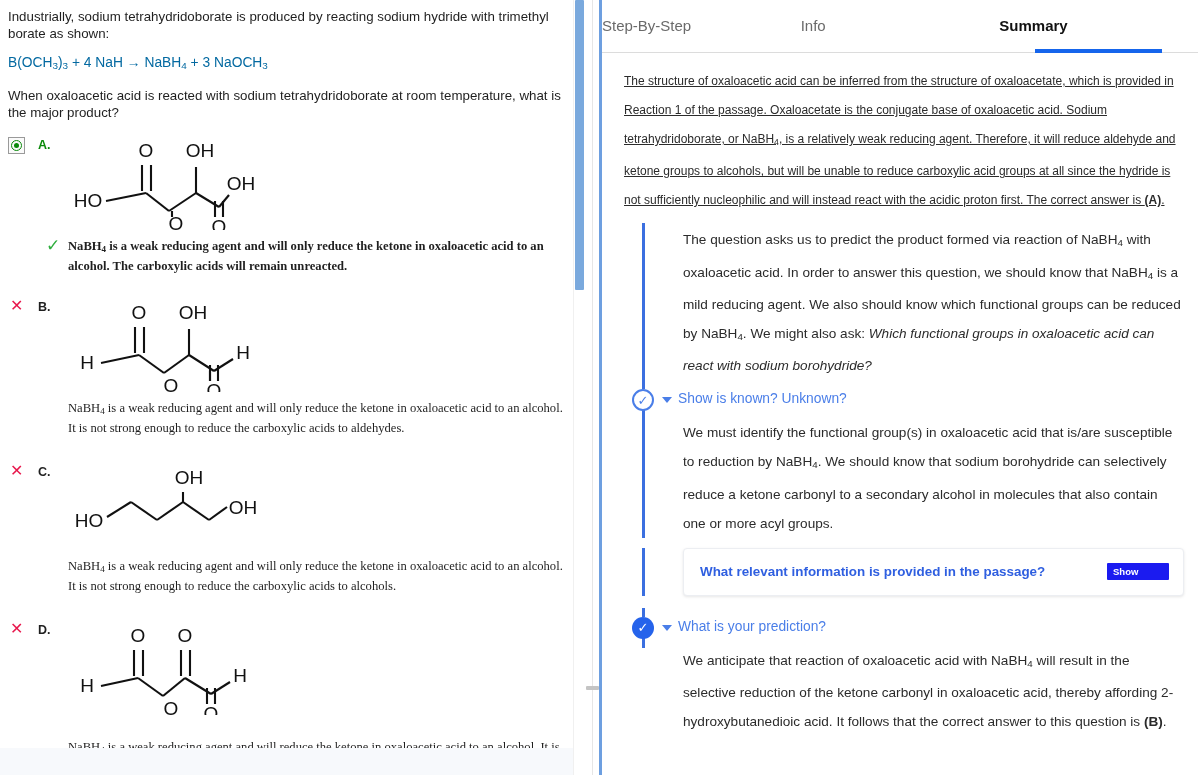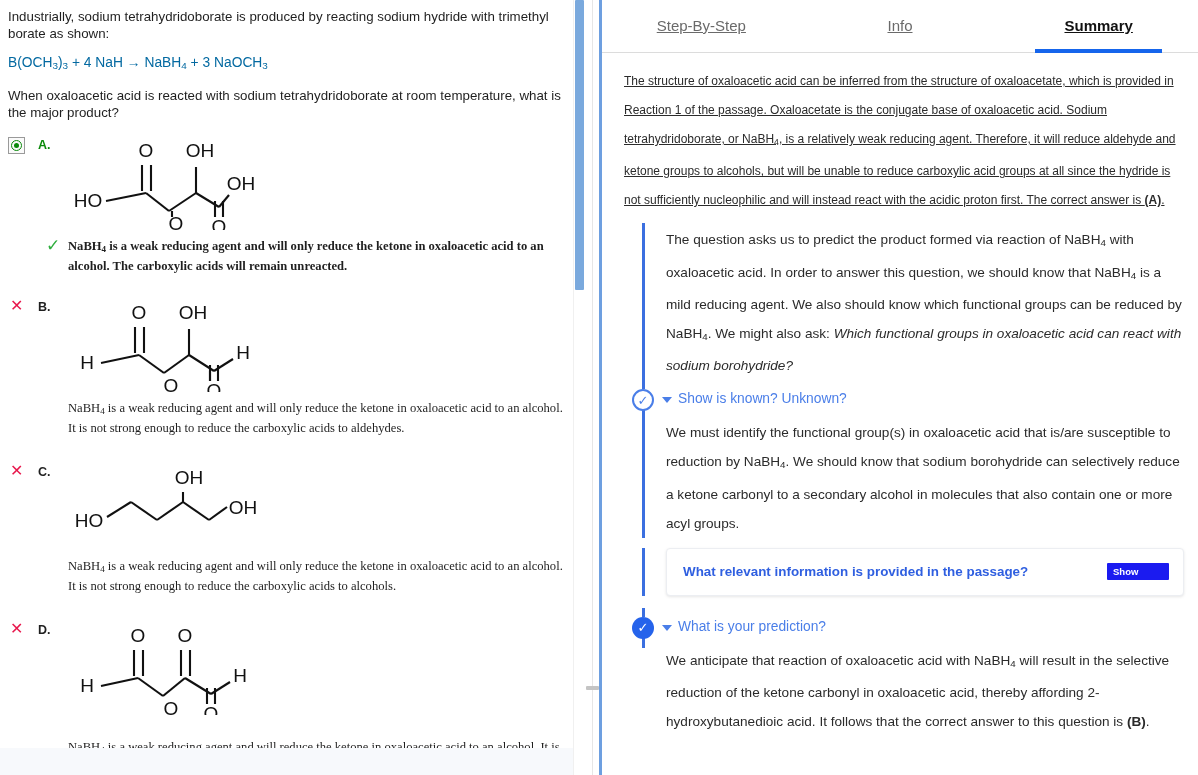--- a/index.html
+++ b/index.html
@@ -91,34 +91,34 @@
   
   .right-panel{
     flex:1;height:775px;position:relative;background:#ffffff;
     border-left:3px solid #6d9fe0;box-sizing:border-box;overflow:hidden;
   }
   .tabs{
     display:flex;height:52px;align-items:center;position:relative;
     border-bottom:1px solid #dcdcdc;
   }
   .tab{
-    flex:1;text-align:center;font-size:15px;color:#6a6a6a;cursor:pointer;
-    line-height:52px;position:relative;text-decoration:underline;
+    flex:1;text-align:left;font-size:15px;color:#6a6a6a;cursor:pointer;
+    line-height:52px;position:relative;
   }
   .tab.active{color:#111;font-weight:bold;}
   .tab.active:after{
     content:"";position:absolute;left:18%;right:18%;bottom:-1px;height:4px;background:#1565ec;
   }
 
   .right-body{padding:14px 0 0 0;}
   .summary-lead{
     font-size:12px;line-height:29px;color:#2b2b2b;margin:0 22px 8px 22px;text-decoration:underline;
   }
 
-  .step{position:relative;margin:0 0 0 0;}
+  .step{position:relative;margin:0 0 0 0;padding-left:17px;}
   .step-rail{
     position:absolute;left:40px;top:0;bottom:0;width:3px;background:#3b6fe0;
   }
   .step-body{
     margin:0 14px 0 64px;font-size:13.6px;line-height:29px;color:#2b2b2b;
   }
   .step-body em{font-style:italic;}
 
   .node{position:relative;height:38px;}
   .node-rail-top{position:absolute;left:40px;top:0;height:9px;width:3px;background:#3b6fe0;}

